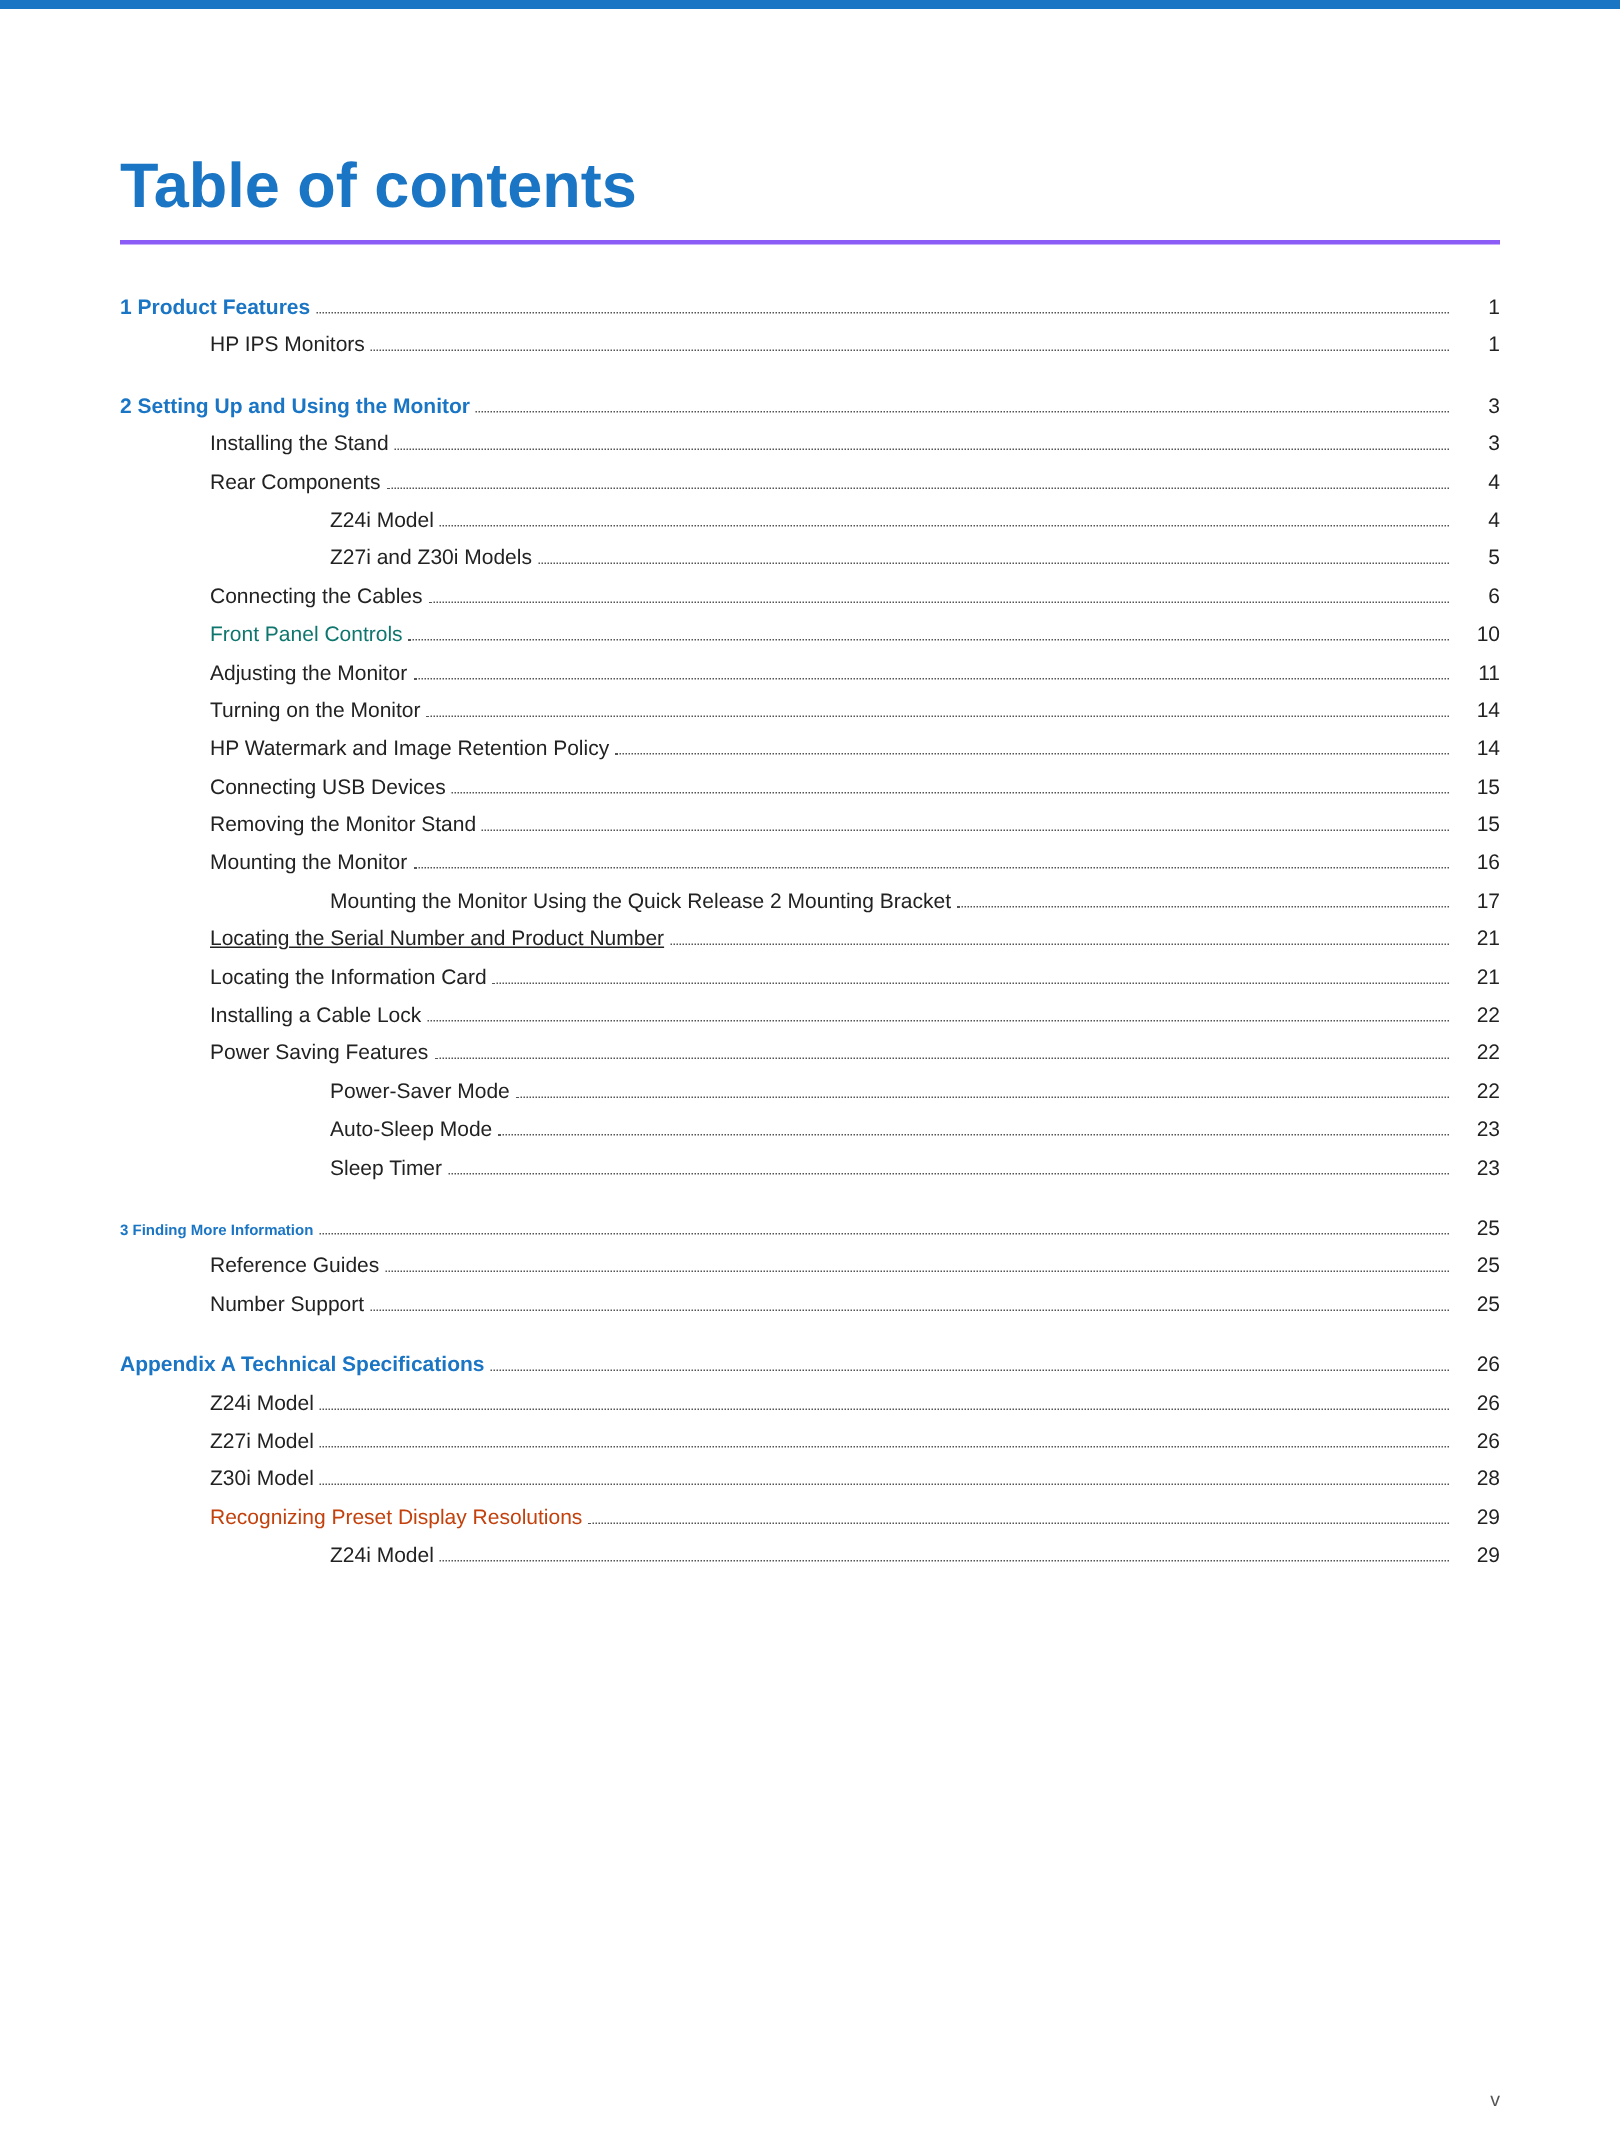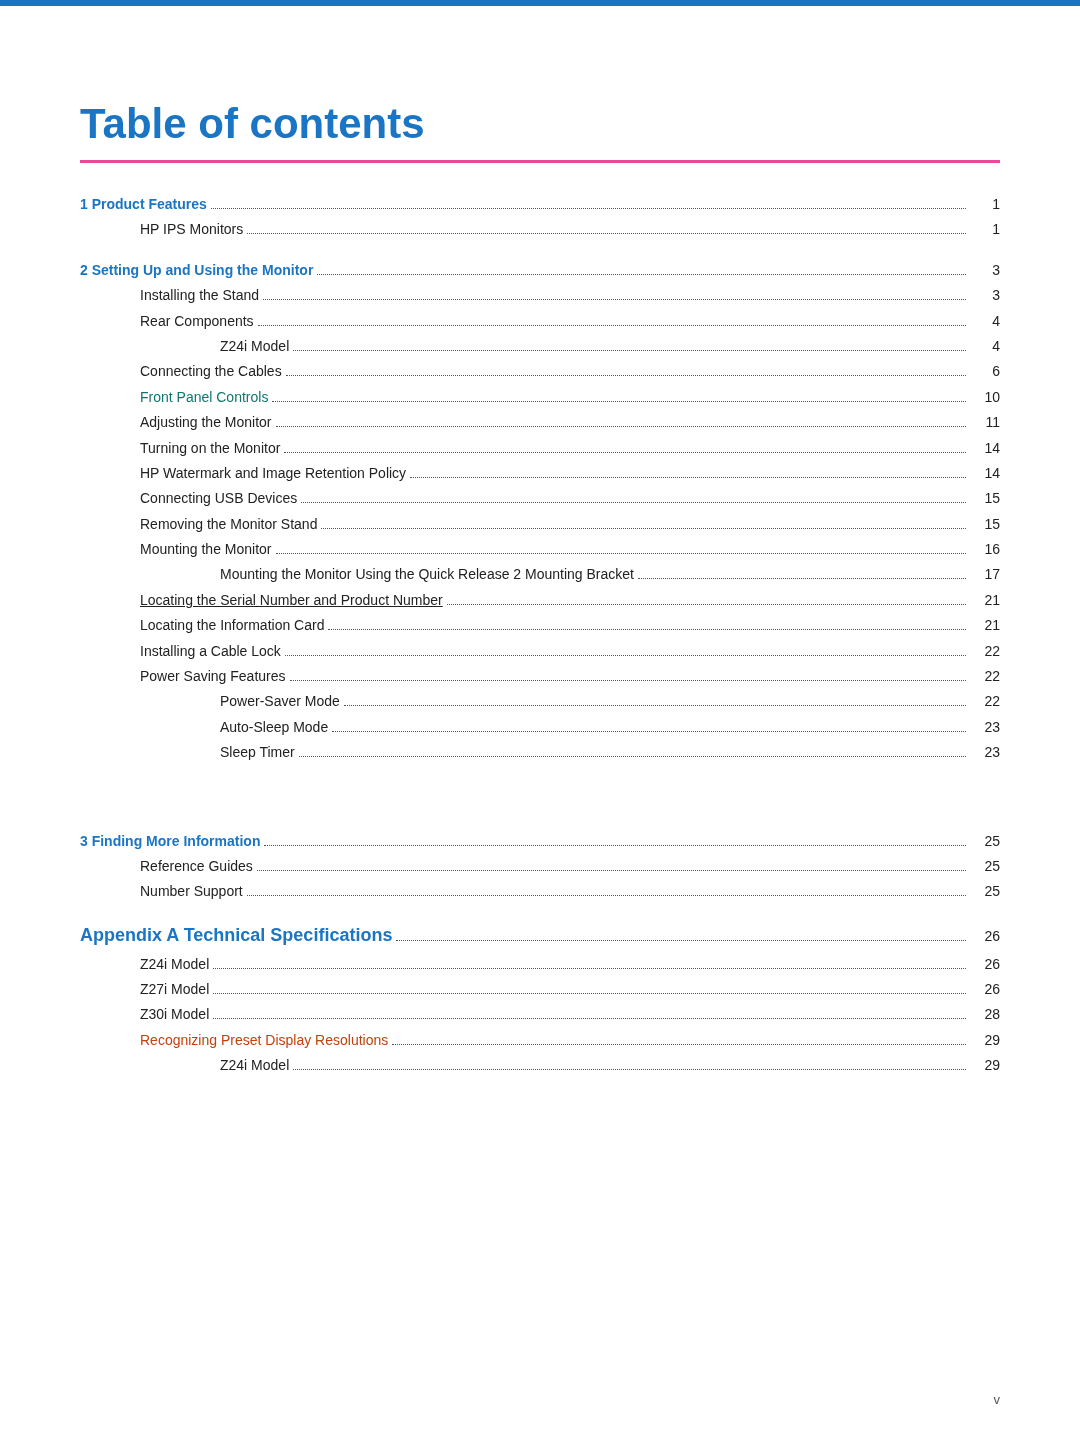--- a/index.html
+++ b/index.html
@@ -27,21 +27,21 @@
       background: #1a75c4;
     }
 
     .page-title {
       font-size: 42px;
       font-weight: 700;
       color: #1a75c4;
       margin-top: 40px;
       margin-bottom: 10px;
       padding-bottom: 12px;
-      border-bottom: 3px solid #ec4899;
+      border-bottom: 3px solid #8b5cf6;
     }
 
     .toc-container {
       margin-top: 30px;
       font-size: 14px;
       line-height: 1.6;
     }
 
     .toc-entry {
       display: flex;
@@ -116,20 +116,25 @@
         <span class="toc-label" style="padding-left: 60px; font-weight: normal; color: rgb(34, 34, 34);">Rear Components</span>
         <span class="toc-dots"></span>
         <span class="toc-page">4</span>
       </div>
       <div class="toc-entry">
         <span class="toc-label" style="padding-left: 140px; font-weight: normal; color: rgb(34, 34, 34);">Z24i Model</span>
         <span class="toc-dots"></span>
         <span class="toc-page">4</span>
       </div>
       <div class="toc-entry">
+        <span class="toc-label" style="padding-left: 140px; font-weight: normal; color: rgb(34, 34, 34);">Z27i and Z30i Models</span>
+        <span class="toc-dots"></span>
+        <span class="toc-page">5</span>
+      </div>
+      <div class="toc-entry">
         <span class="toc-label" style="padding-left: 60px; font-weight: normal; color: rgb(34, 34, 34);">Connecting the Cables</span>
         <span class="toc-dots"></span>
         <span class="toc-page">6</span>
       </div>
       <div class="toc-entry">
         <span class="toc-label" style="padding-left: 60px; font-weight: normal; color: #0f766e;">Front Panel Controls</span>
         <span class="toc-dots"></span>
         <span class="toc-page">10</span>
       </div>
       <div class="toc-entry">
@@ -198,38 +203,38 @@
         <span class="toc-page">23</span>
       </div>
       <div class="toc-entry">
         <span class="toc-label" style="padding-left: 140px; font-weight: normal; color: rgb(34, 34, 34);">Sleep Timer</span>
         <span class="toc-dots"></span>
         <span class="toc-page">23</span>
       </div>
     </div>
     <div class="toc-group">
       <div class="toc-entry" style="margin-top: 4px;">
-        <span class="toc-label" style="font-weight: 700; color: rgb(26, 117, 196); font-size: 14px; margin-top: 48px;">3  Finding More Information</span>
+        <span class="toc-label" style="font-weight: 700; color: rgb(26, 117, 196); font-size: 10px;">3  Finding More Information</span>
         <span class="toc-dots"></span>
         <span class="toc-page">25</span>
       </div>
       <div class="toc-entry">
         <span class="toc-label" style="padding-left: 60px; font-weight: normal; color: rgb(34, 34, 34);">Reference Guides</span>
         <span class="toc-dots"></span>
         <span class="toc-page">25</span>
       </div>
       <div class="toc-entry">
         <span class="toc-label" style="padding-left: 60px; font-weight: normal; color: rgb(34, 34, 34);">Number Support</span>
         <span class="toc-dots"></span>
         <span class="toc-page">25</span>
       </div>
     </div>
     <div class="toc-group">
       <div class="toc-entry" style="margin-top: 4px;">
-        <span class="toc-label" style="font-weight: 700; color: rgb(26, 117, 196); font-size: 18px;">Appendix A  Technical Specifications</span>
+        <span class="toc-label" style="font-weight: 700; color: rgb(26, 117, 196); font-size: 14px;">Appendix A  Technical Specifications</span>
         <span class="toc-dots"></span>
         <span class="toc-page">26</span>
       </div>
       <div class="toc-entry">
         <span class="toc-label" style="padding-left: 60px; font-weight: normal; color: rgb(34, 34, 34);">Z24i Model</span>
         <span class="toc-dots"></span>
         <span class="toc-page">26</span>
       </div>
       <div class="toc-entry">
         <span class="toc-label" style="padding-left: 60px; font-weight: normal; color: rgb(34, 34, 34);">Z27i Model</span>

